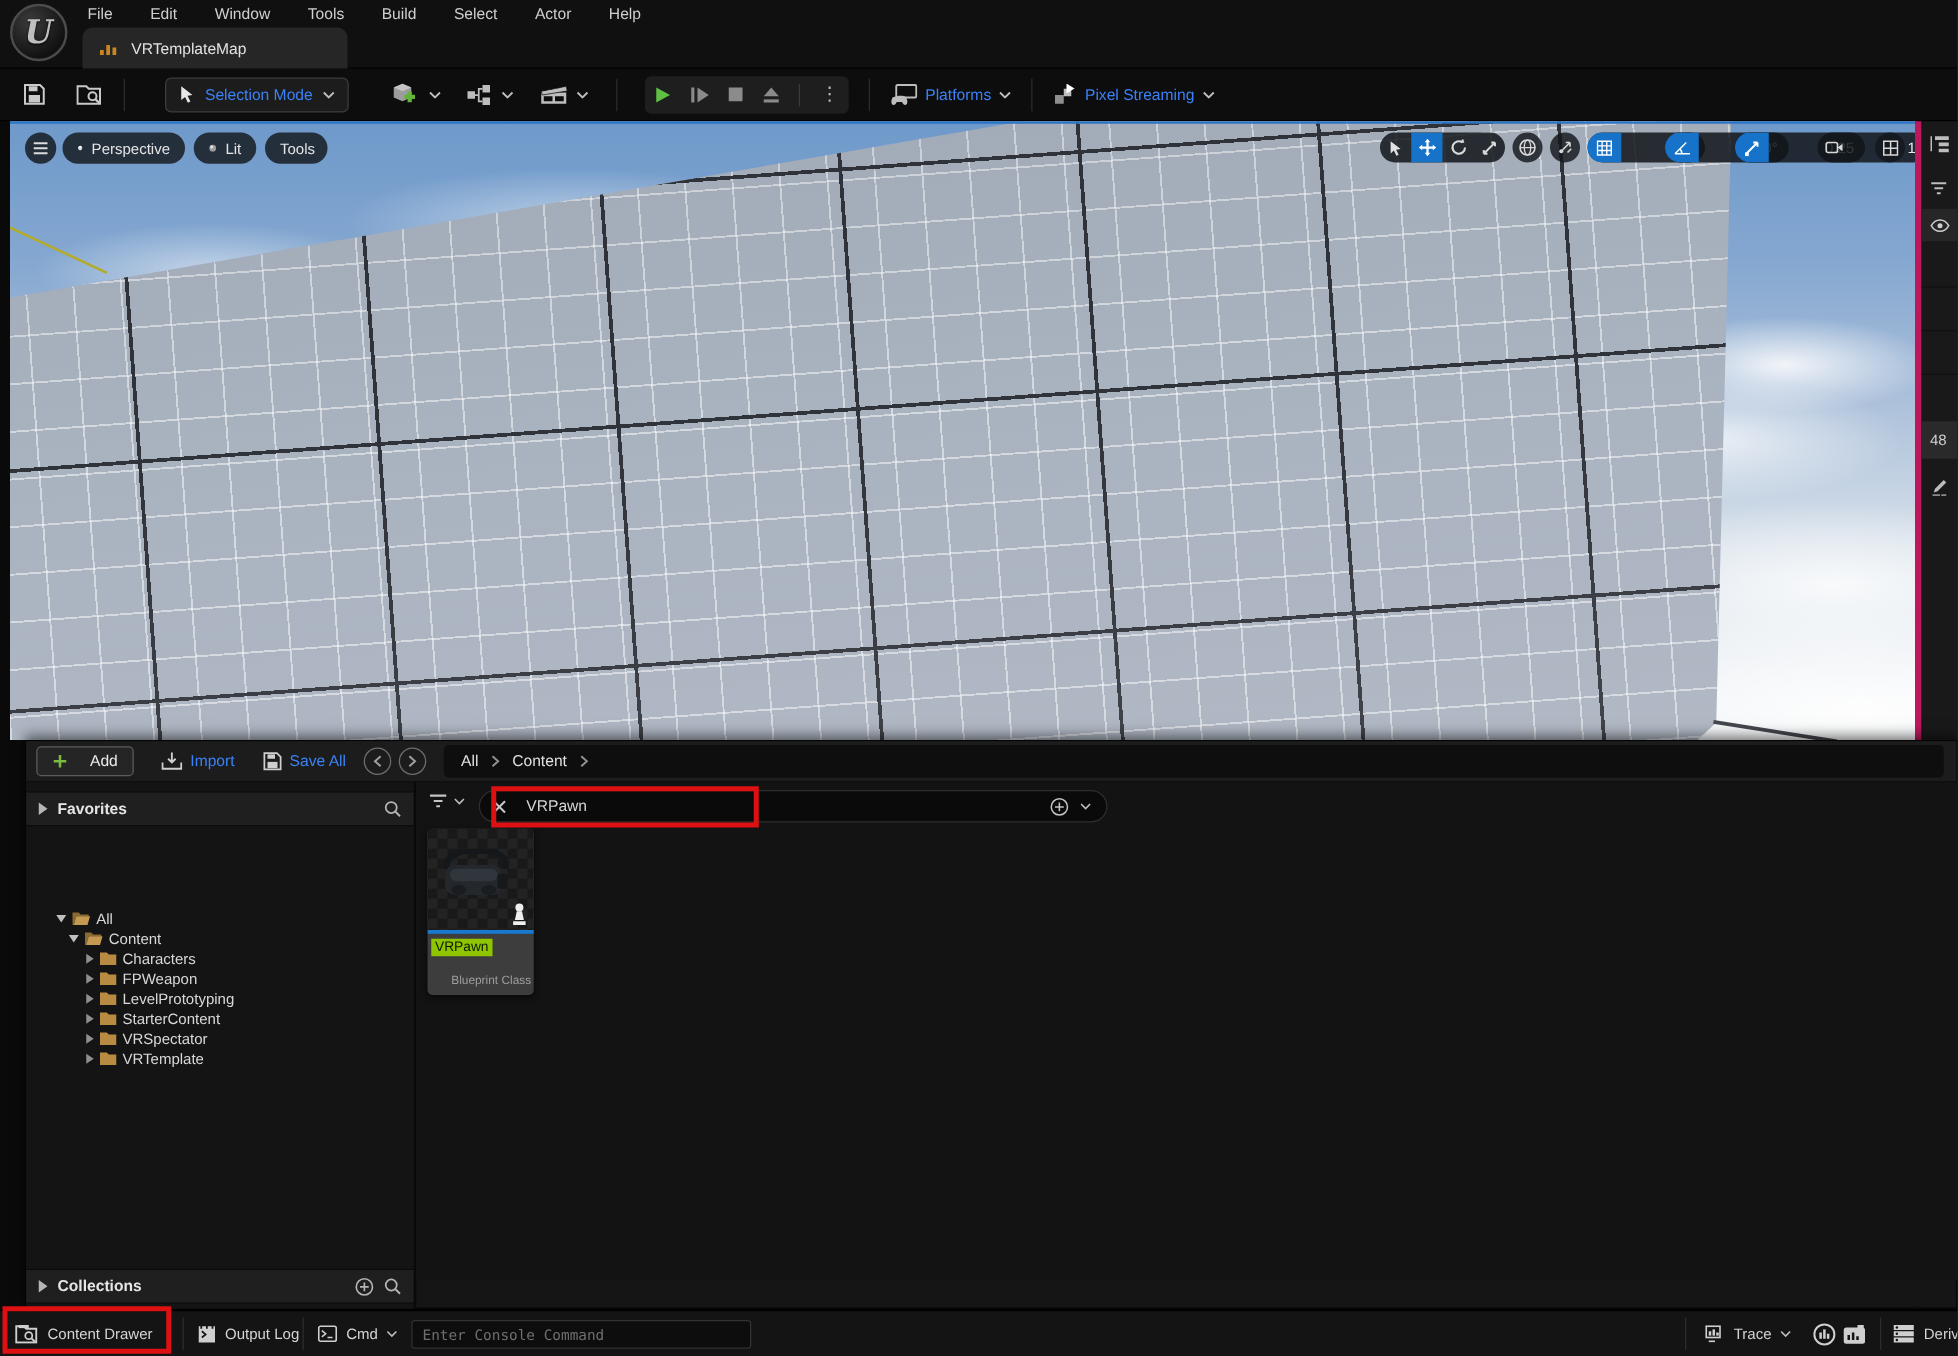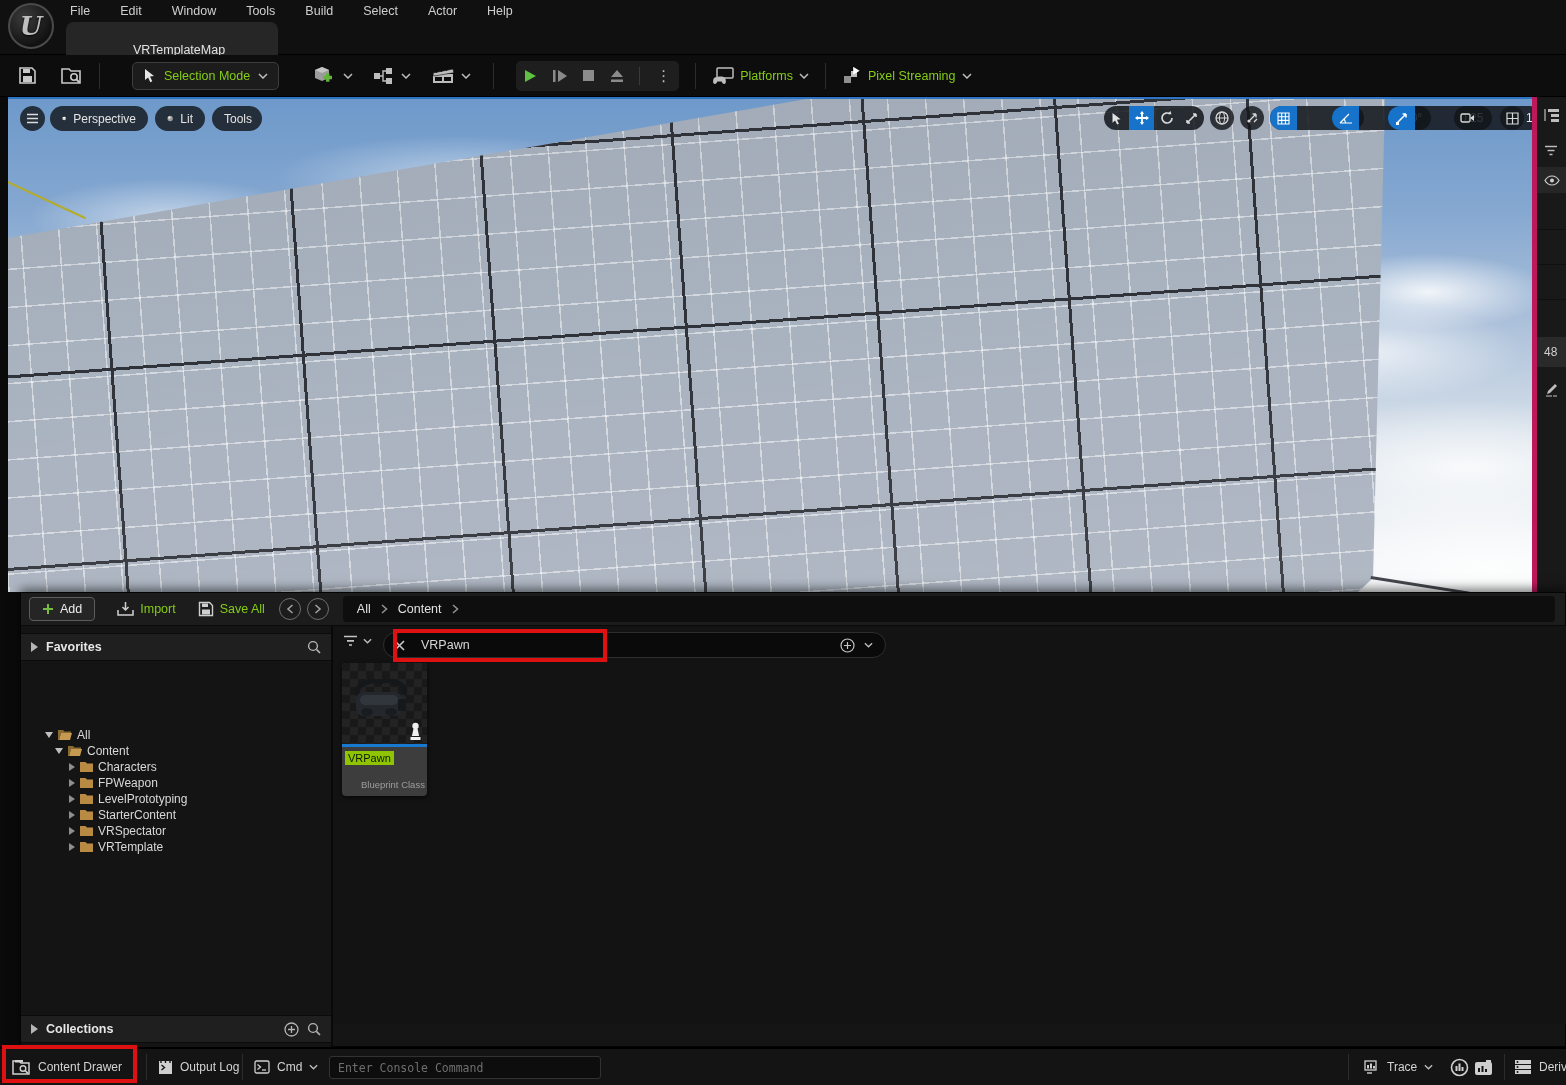--- a/index.html
+++ b/index.html
@@ -1,34 +1,34 @@
 <!DOCTYPE html>
 <html><head>
 <meta charset="utf-8">
 <style>
   html,body{margin:0;padding:0;background:#000;}
   *{box-sizing:border-box;font-family:"Liberation Sans","DejaVu Sans",sans-serif;}
   #root{position:relative;width:1566px;height:1085px;background:#0a0a0a;overflow:hidden;}
   .abs{position:absolute;}
-  .lbl{font-size:12.5px;color:#84cc16;white-space:nowrap;}
+  .lbl{font-size:12.5px;color:#3b82f6;white-space:nowrap;}
   svg{display:block;}
 
   
   .menubar{left:0;top:0;width:1566px;height:22px;background:#101010;display:flex;align-items:center;padding-left:66px;gap:22px;}
   .menubar .mi{font-size:12.5px;color:#cfcfcf;padding:0 4px;cursor:default;}
   .logo{left:8px;top:3px;width:46px;height:46px;border-radius:50%;z-index:20;
         background:radial-gradient(circle at 35% 30%,#3c3c3c,#111 72%);
         border:2px solid #4b4b4b;display:flex;align-items:center;justify-content:center;}
   .logo span{font-family:"DejaVu Serif","Liberation Serif",serif;font-style:italic;font-weight:bold;
         font-size:26px;color:#bfbfbf;text-shadow:0 1px 2px #000;}
 
   
   .tabrow{left:0;top:22px;width:1566px;height:33px;background:#101010;border-bottom:1px solid #000;}
   .tab{position:absolute;left:66px;top:0;width:212px;height:33px;background:#262626;border-radius:8px 8px 0 0;
-       display:flex;align-items:center;padding-left:14px;gap:21px;flex-direction:column;}
+       display:flex;align-items:center;padding-left:14px;gap:10px;}
   .tab .lbl{color:#e2e2e2;}
 
   
   .toolbar{left:0;top:55px;width:1566px;height:42px;background:#0d0d0d;display:flex;align-items:center;padding-left:18px;border-bottom:1px solid #000;}
   .vsep{width:1px;height:26px;background:#2c2c2c;margin:0 16px;}
   .tbtn{display:flex;align-items:center;gap:6px;color:#d2d2d2;}
   .selmode{height:28px;background:#1c1c1c;border:1px solid #3d3d3d;border-radius:5px;display:flex;align-items:center;gap:8px;padding:0 10px;margin-left:16px;}
   .playgrp{height:30px;background:#1e1e1e;border-radius:5px;display:flex;align-items:center;padding:0 6px;gap:14px;margin-left:4px;}
   .kebab{color:#bdbdbd;font-size:15px;letter-spacing:0;line-height:1;padding:0 2px;}
   .chev{flex:none;}
@@ -70,21 +70,21 @@
   .snapill .val{color:#e8e8e8;font-size:12px;padding:0 9px;margin-left:36px;}
 
   
   .sidestrip{left:1532px;top:97px;width:34px;height:950px;background:#191919;border-left:5px solid #be185d;}
   .ss-row{position:absolute;left:0;width:34px;display:flex;align-items:center;padding-left:7px;}
   .ss-hl{background:#262626;}
 
   
   .drawer{left:20px;top:592px;width:1546px;height:455px;background:#151515;border:1px solid #040404;box-shadow:0 -3px 10px rgba(0,0,0,.55);}
   .cb-top{position:absolute;left:0;top:0;width:100%;height:33px;background:#1c1c1c;border-bottom:1px solid #0a0a0a;display:flex;align-items:center;padding:0 8px;}
-  .addbtn{height:24px;border:1px solid #5c5c5c;border-radius:4px;background:#252525;display:flex;align-items:center;gap:6px;padding:0 12px;}
+  .addbtn{height:24px;border:1px solid #5c5c5c;border-radius:4px;background:#252525;display:flex;align-items:center;gap:18px;padding:0 12px;}
   .cb-act{display:flex;align-items:center;gap:6px;margin-left:22px;color:#cfcfcf;}
   .navcirc{width:22px;height:22px;border-radius:50%;border:1px solid #6e6e6e;display:flex;align-items:center;justify-content:center;margin-left:14px;color:#9f9f9f;}
   .crumbbar{flex:1;height:26px;background:#0e0e0e;border-radius:4px;margin-left:14px;margin-right:2px;display:flex;align-items:center;gap:10px;padding:0 14px;}
   .crumb{font-size:12.5px;color:#e0e0e0;}
   .leftpane{position:absolute;left:0;top:33px;width:310px;height:422px;background:#141414;}
   .hdr{position:absolute;left:0;width:310px;height:28px;background:#1f1f1f;border-top:1px solid #0b0b0b;border-bottom:1px solid #0b0b0b;display:flex;align-items:center;padding:0 10px;gap:8px;}
   .hdr .t{font-size:12.5px;font-weight:bold;color:#e6e6e6;}
   .tri-r{width:0;height:0;border-top:5px solid transparent;border-bottom:5px solid transparent;border-left:7px solid #b5b5b5;}
   .tri-d{width:0;height:0;border-left:5px solid transparent;border-right:5px solid transparent;border-top:7px solid #b5b5b5;}
   .tri-r.sm{border-top-width:4px;border-bottom-width:4px;border-left-width:6px;border-left-color:#8f8f8f;}

